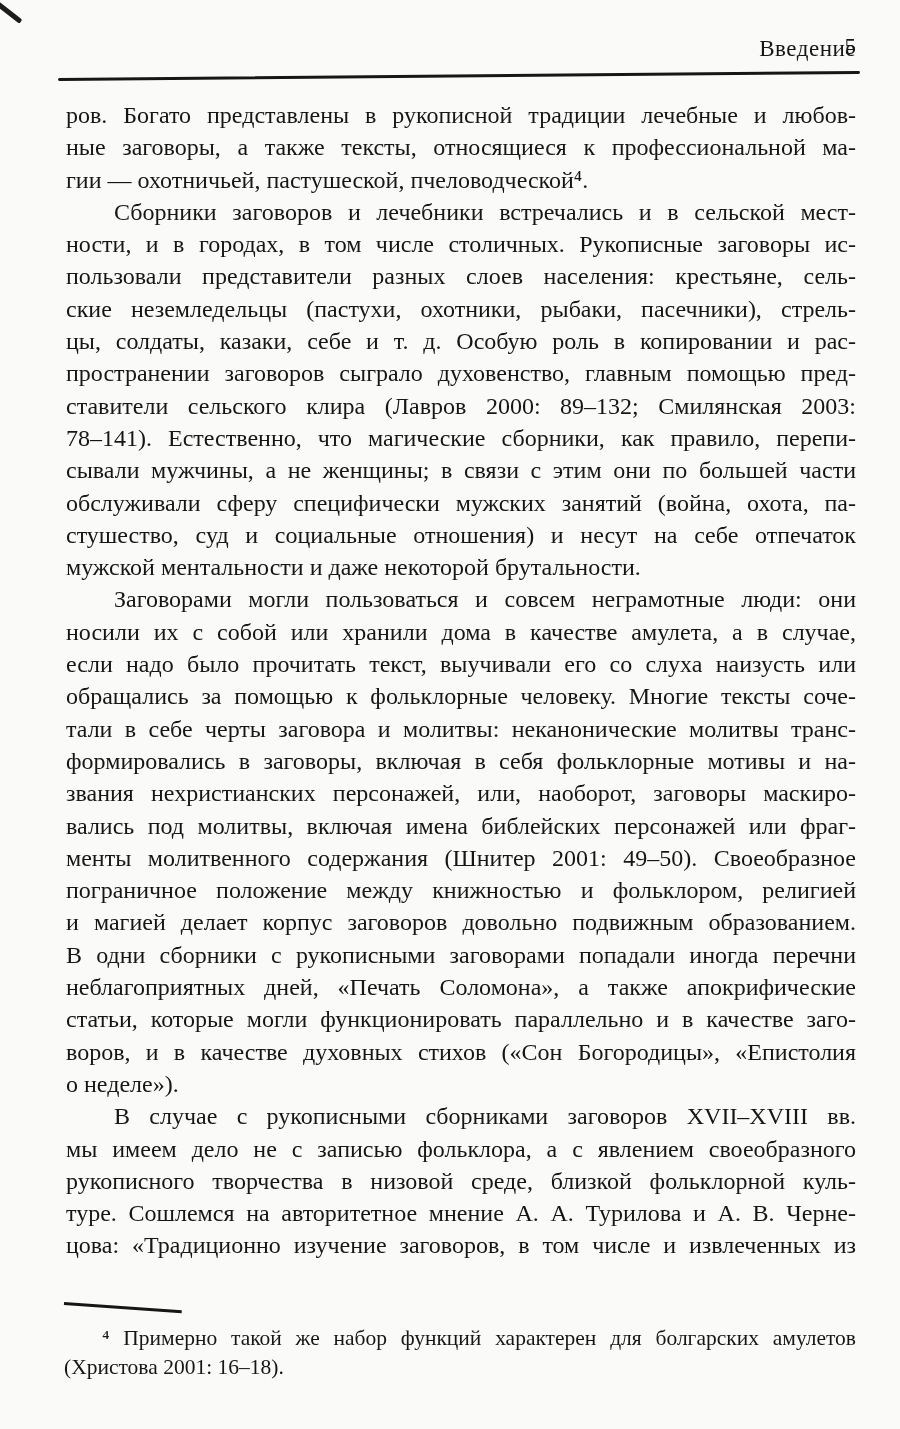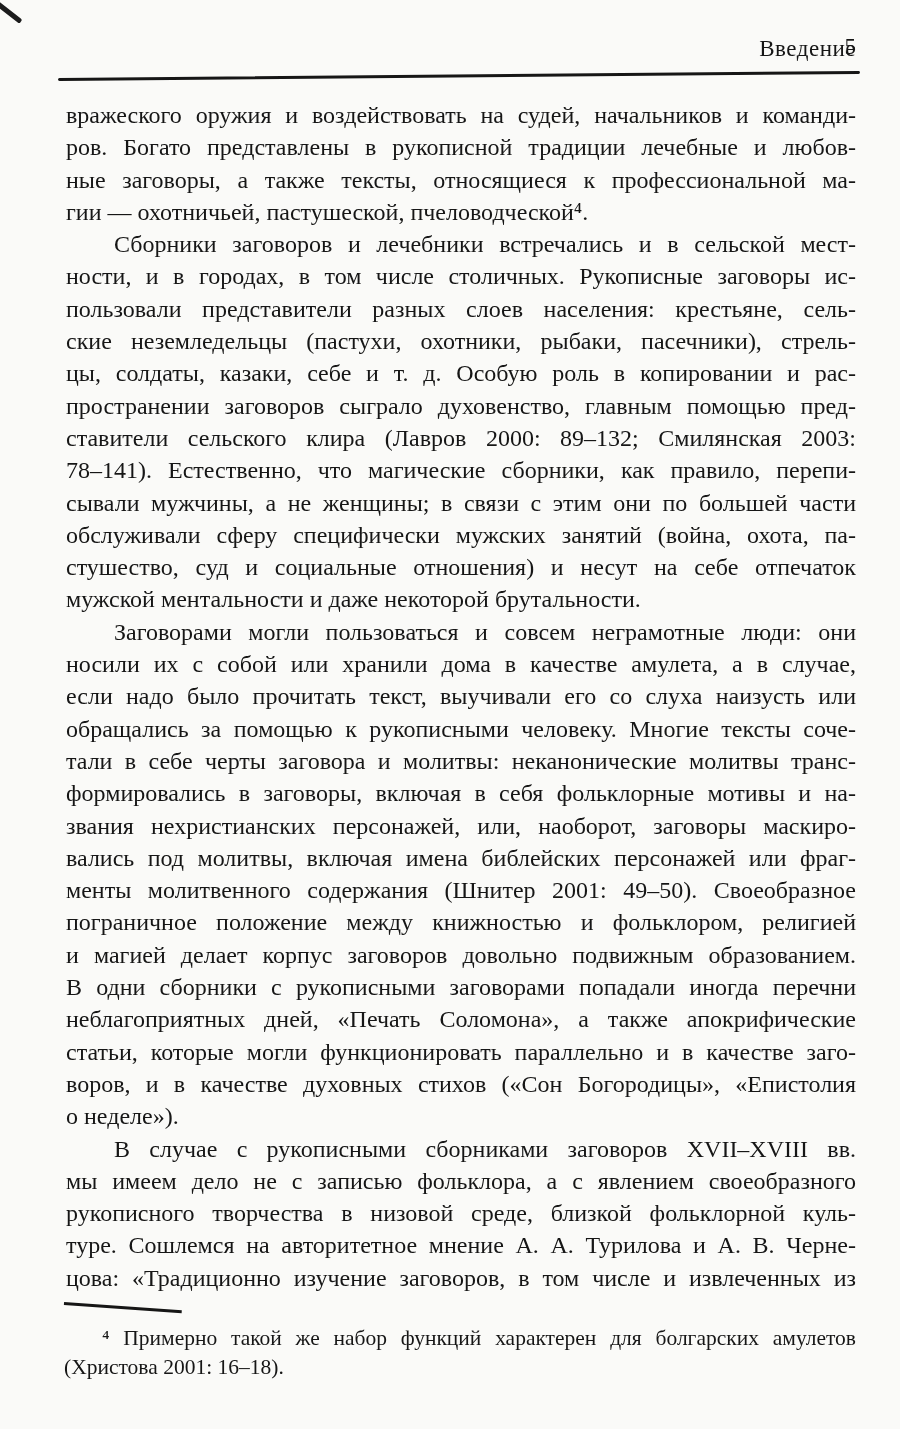--- a/index.html
+++ b/index.html
@@ -103,40 +103,39 @@
 <div class="page">
   <div class="scan-artifact-corner"></div>
 
   <div class="header-title">Введение</div>
 
   <div class="page-number">5</div>
 
   <div class="header-rule"></div>
 
   <div class="body-text">
-      <div class="line">вражеского оружия и воздействовать на судей, начальников и команди-</div>
       <div class="line">ров. Богато представлены в рукописной традиции лечебные и любов-</div>
       <div class="line">ные заговоры, а также тексты, относящиеся к профессиональной ма-</div>
       <div class="line last">гии — охотничьей, пастушеской, пчеловодческой⁴.</div>
       <div class="line indent">Сборники заговоров и лечебники встречались и в сельской мест-</div>
       <div class="line">ности, и в городах, в том числе столичных. Рукописные заговоры ис-</div>
       <div class="line">пользовали представители разных слоев населения: крестьяне, сель-</div>
       <div class="line">ские неземледельцы (пастухи, охотники, рыбаки, пасечники), стрель-</div>
       <div class="line">цы, солдаты, казаки, себе и т. д. Особую роль в копировании и рас-</div>
       <div class="line">пространении заговоров сыграло духовенство, главным помощью пред-</div>
       <div class="line">ставители сельского клира (Лавров 2000: 89–132; Смилянская 2003:</div>
       <div class="line">78–141). Естественно, что магические сборники, как правило, перепи-</div>
       <div class="line">сывали мужчины, а не женщины; в связи с этим они по большей части</div>
       <div class="line">обслуживали сферу специфически мужских занятий (война, охота, па-</div>
       <div class="line">стушество, суд и социальные отношения) и несут на себе отпечаток</div>
       <div class="line last">мужской ментальности и даже некоторой брутальности.</div>
       <div class="line indent">Заговорами могли пользоваться и совсем неграмотные люди: они</div>
       <div class="line">носили их с собой или хранили дома в качестве амулета, а в случае,</div>
       <div class="line">если надо было прочитать текст, выучивали его со слуха наизусть или</div>
-      <div class="line">обращались за помощью к рукописными человеку. Многие тексты соче-</div>
+      <div class="line">обращались за помощью к фольклорные человеку. Многие тексты соче-</div>
       <div class="line">тали в себе черты заговора и молитвы: неканонические молитвы транс-</div>
       <div class="line">формировались в заговоры, включая в себя фольклорные мотивы и на-</div>
       <div class="line">звания нехристианских персонажей, или, наоборот, заговоры маскиро-</div>
       <div class="line">вались под молитвы, включая имена библейских персонажей или фраг-</div>
       <div class="line">менты молитвенного содержания (Шнитер 2001: 49–50). Своеобразное</div>
       <div class="line">пограничное положение между книжностью и фольклором, религией</div>
       <div class="line">и магией делает корпус заговоров довольно подвижным образованием.</div>
       <div class="line">В одни сборники с рукописными заговорами попадали иногда перечни</div>
       <div class="line">неблагоприятных дней, «Печать Соломона», а также апокрифические</div>
       <div class="line">статьи, которые могли функционировать параллельно и в качестве заго-</div>

